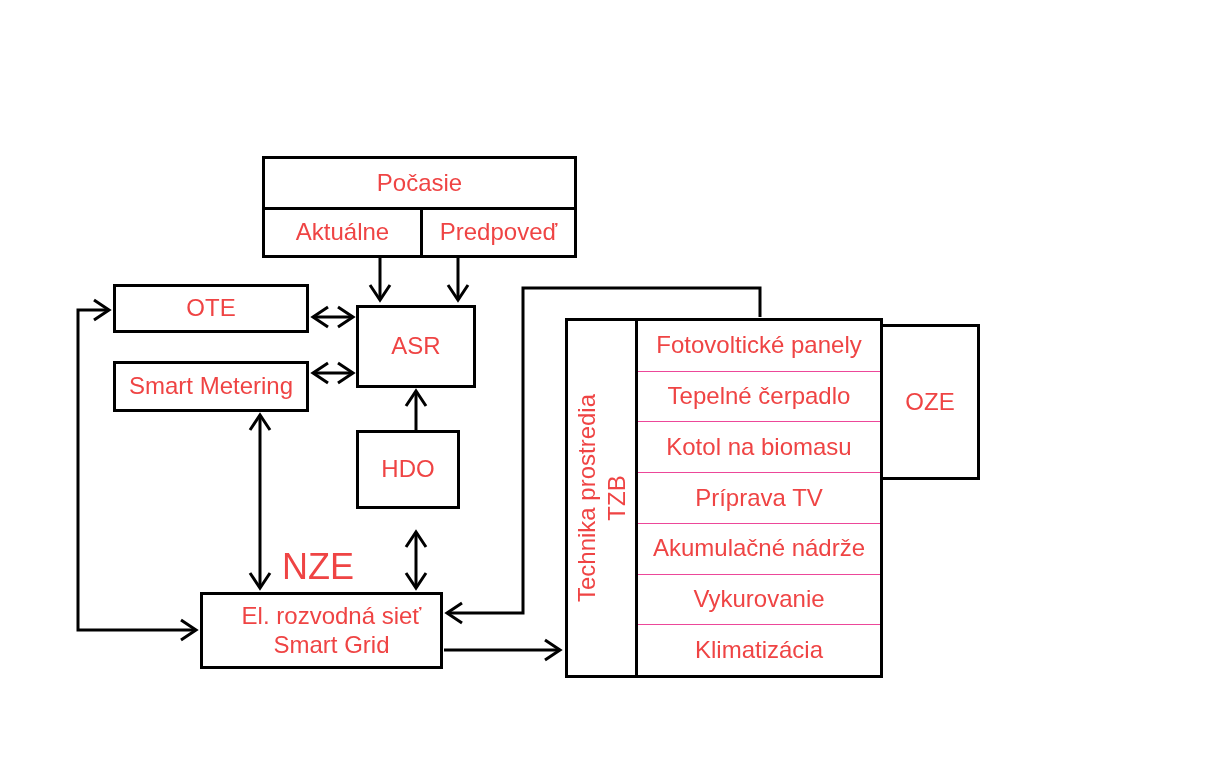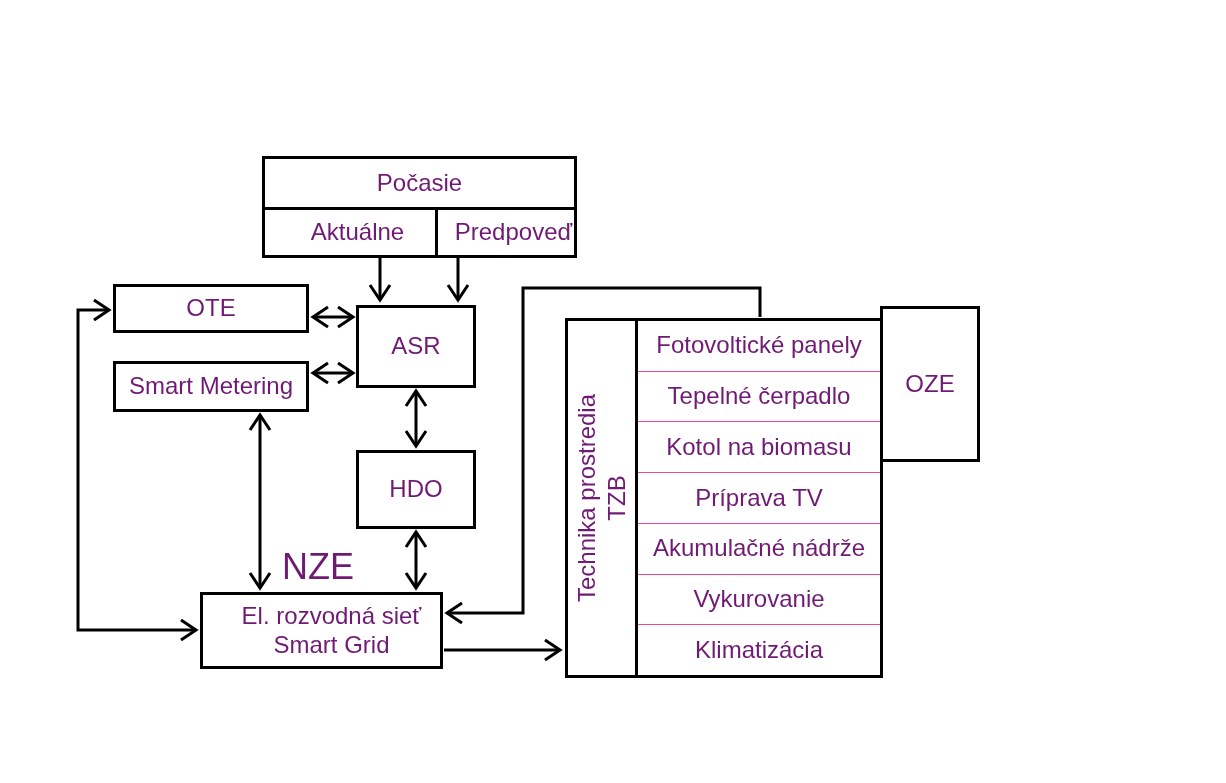--- a/index.html
+++ b/index.html
@@ -1,31 +1,31 @@
 <!DOCTYPE html>
 <html><head>
 <meta charset="utf-8">
 <style>
   html,body{margin:0;padding:0;background:#ffffff;}
   .canvas{
     position:relative;width:1226px;height:783px;background:#ffffff;
-    font-family:"Liberation Sans",sans-serif;color:#701a75;overflow:hidden;
+    font-family:"Liberation Sans",sans-serif;color:#ef4444;overflow:hidden;
   }
   svg.connectors{position:absolute;left:0;top:0;width:1226px;height:783px;}
   .box{
     position:absolute;box-sizing:border-box;border:3px solid #000;background:#fff;
     display:flex;align-items:center;justify-content:center;text-align:center;
     font-size:24px;line-height:1.2;
   }
   .multiline{flex-direction:column;}
   
   .weather{flex-direction:column;align-items:stretch;justify-content:flex-start;padding:0;}
   .wtitle{height:48px;border-bottom:3px solid #000;display:flex;align-items:center;justify-content:center;}
   .wrow{flex:1;display:flex;align-items:stretch;}
-  .wcell{display:flex;align-items:center;justify-content:center;margin-left:15px;}
+  .wcell{display:flex;align-items:center;justify-content:center;}
   .wcell.current{flex:0 0 155px;border-right:3px solid #000;}
   .wcell.forecast{flex:1;}
   
   .tzb{align-items:stretch;justify-content:flex-start;padding:0;}
   .tzb-side{flex:0 0 67px;border-right:3px solid #000;position:relative;}
   .tzb-vlabel{
     position:absolute;left:50%;top:50%;
     transform:translate(-50%,-50%) rotate(-90deg);
     white-space:nowrap;text-align:center;font-size:24px;line-height:1.25;
   }
@@ -77,21 +77,21 @@
       <div class="wcell forecast">Predpoveď</div>
     </div>
   </div>
 
   <div class="box" style="left:113px;top:284px;width:196px;height:49px;">OTE</div>
 
   <div class="box" style="left:113px;top:361px;width:196px;height:51px;text-align:center;">Smart Metering</div>
 
   <div class="box" style="left:356px;top:305px;width:120px;height:83px;">ASR</div>
 
-  <div class="box" style="left:356px;top:450px;width:120px;height:79px;">HDO</div>
+  <div class="box" style="left:356px;top:430px;width:104px;height:79px;">HDO</div>
 
   <div class="plain-label" style="left:283px;top:551px;width:70px;height:32px;">NZE</div>
 
   <div class="box multiline" style="left:200px;top:592px;width:243px;height:77px;padding-left:20px;">
     <div>El. rozvodná sieť</div>
     <div>Smart Grid</div>
   </div>
 
   <div class="box tzb" style="left:565px;top:318px;width:318px;height:360px;">
     <div class="tzb-side">
@@ -104,15 +104,15 @@
       <div class="trow">Fotovoltické panely</div>
       <div class="trow">Tepelné čerpadlo</div>
       <div class="trow">Kotol na biomasu</div>
       <div class="trow">Príprava TV</div>
       <div class="trow">Akumulačné nádrže</div>
       <div class="trow">Vykurovanie</div>
       <div class="trow">Klimatizácia</div>
     </div>
   </div>
 
-  <div class="box" style="left:880px;top:306px;width:100px;height:156px;">OZE</div>
+  <div class="box" style="left:880px;top:324px;width:100px;height:156px;">OZE</div>
 
 </div>
 
 </body></html>

